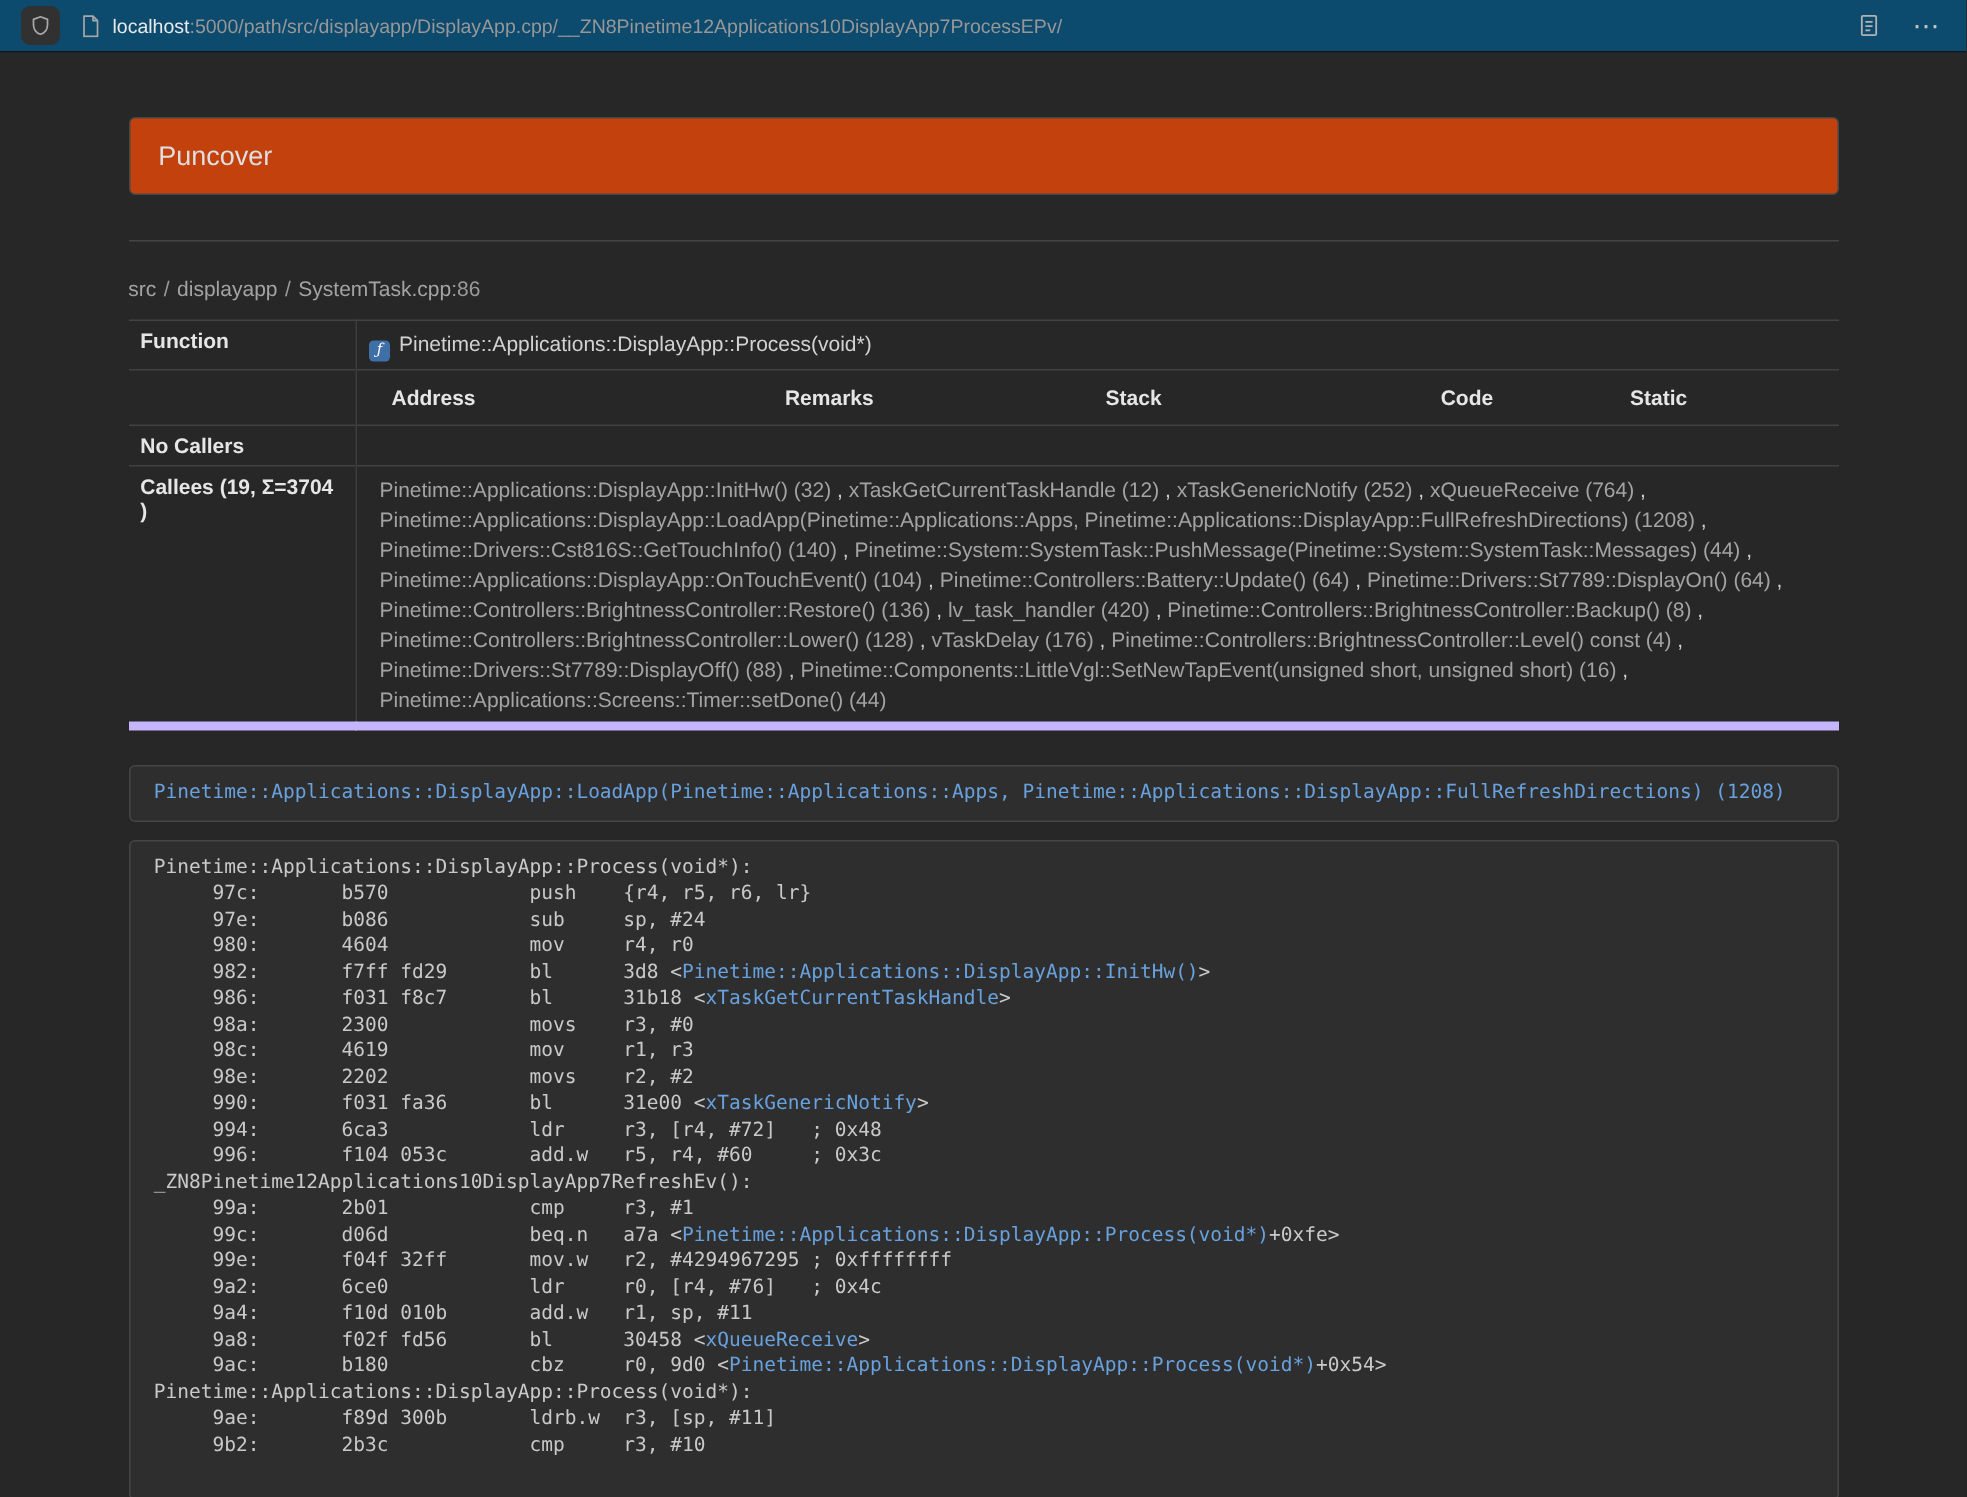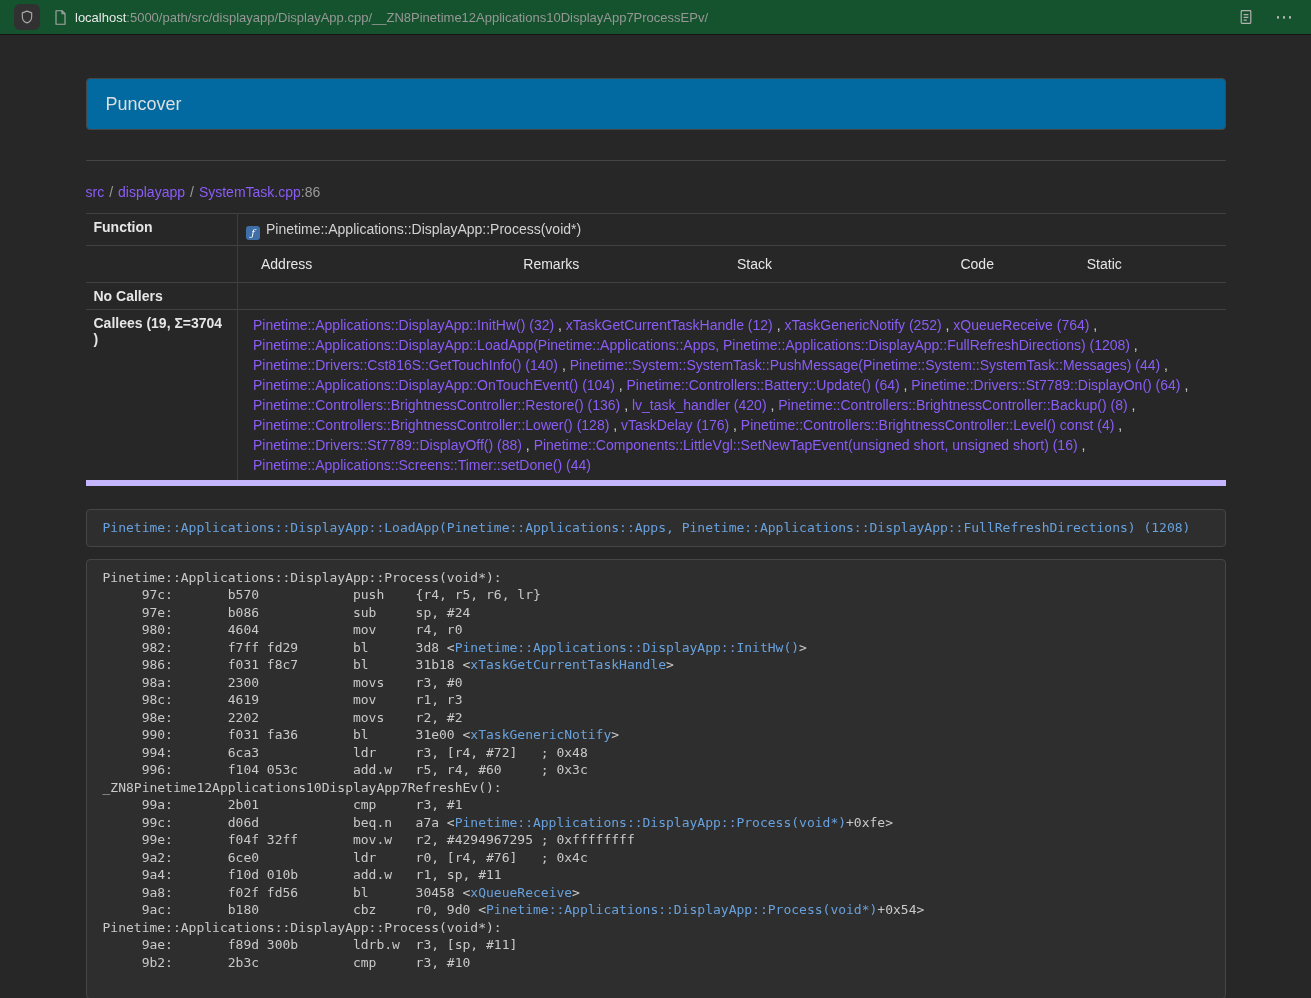--- a/index.html
+++ b/index.html
@@ -3,46 +3,46 @@
 <meta charset="utf-8">
 <style>
   * { box-sizing: border-box; }
   html, body { margin: 0; padding: 0; }
   body {
     width: 1311px; height: 998px; overflow: hidden;
     background: #272727;
     font-family: "Liberation Sans", sans-serif;
     font-size: 14px; color: #d2d2d2;
   }
-  a { color: #8b5cf6; text-decoration: none; }
+  a { color: #a3a3a3; text-decoration: none; }
 
   
   .browser-bar {
-    height: 35px; background: #14532d; border-bottom: 1px solid #141414;
+    height: 35px; background: #0c4a6e; border-bottom: 1px solid #141414;
     display: flex; align-items: center; padding: 0 14px;
   }
   .shield-badge {
     width: 26px; height: 26px; border-radius: 6px; background: #313131;
     display: flex; align-items: center; justify-content: center; cursor: pointer;
   }
   .urlbox {
     display: flex; align-items: center; gap: 8px; margin-left: 14px;
     font-size: 13px; flex: 1; min-width: 0; cursor: text;
   }
   .url-host { color: #e9e9e9; }
   .url-rest { color: #979797; }
   .bar-right { display: flex; align-items: center; gap: 22px; margin-left: auto; padding-right: 4px; }
   .bar-btn { display: flex; align-items: center; justify-content: center; cursor: pointer; }
   .ellipsis-glyph { color: #c2c2c2; font-size: 18px; line-height: 18px; }
 
   
   .container { width: 1170px; margin: 0 auto; padding: 0 15px; }
 
   .navbar {
-    margin-top: 43px; height: 52px; background: #0369a1;
+    margin-top: 43px; height: 52px; background: #c2410c;
     border: 1px solid #474747; border-radius: 4px;
     display: flex; align-items: center;
   }
   .brand { font-size: 18px; color: #dfdfdf; padding-left: 19px; }
 
   hr.rule { border: none; border-top: 1px solid #454545; margin: 30px 0 0 0; }
 
   .breadcrumb { margin-top: 21px; line-height: 20px; }
   .bc-sep { color: #9a9a9a; padding: 0 5px; }
   .bc-suffix { color: #9a9a9a; }
@@ -53,21 +53,21 @@
     border-bottom: 6px solid #c4b5fd; font-size: 14px;
   }
   .fn-table > tbody > tr > td { border-top: 1px solid #424242; vertical-align: top; padding: 5px 8px; }
   td.lc {
     width: 152px; font-weight: bold; color: #e6e6e6;
     padding-left: 18px; border-right: 1px solid #3d3d3d;
   }
   td.inner-cell { padding: 0; }
   table.inner { width: 100%; border-collapse: collapse; }
   .inner th {
-    font-weight: normal; color: #e6e6e6; text-align: left;
+    font-weight: bold; color: #e6e6e6; text-align: left;
     padding: 5px 8px 5px 15px;
   }
   .inner td { border-top: 1px solid #424242; padding: 5px 8px 5px 15px; color: #d2d2d2; }
   .col-address { width: 27%; } .col-remarks { width: 22%; }
   .col-stack { width: 23%; } .col-code { width: 13%; } .col-static { width: 15%; }
 
   .fn-name-cell { padding-left: 8px; line-height: 20px; }
   .fn-icon {
     display: inline-block; width: 14px; height: 14px; border-radius: 3px;
     background: #3e6fa6; color: #fff; font-size: 10px; line-height: 14px;

